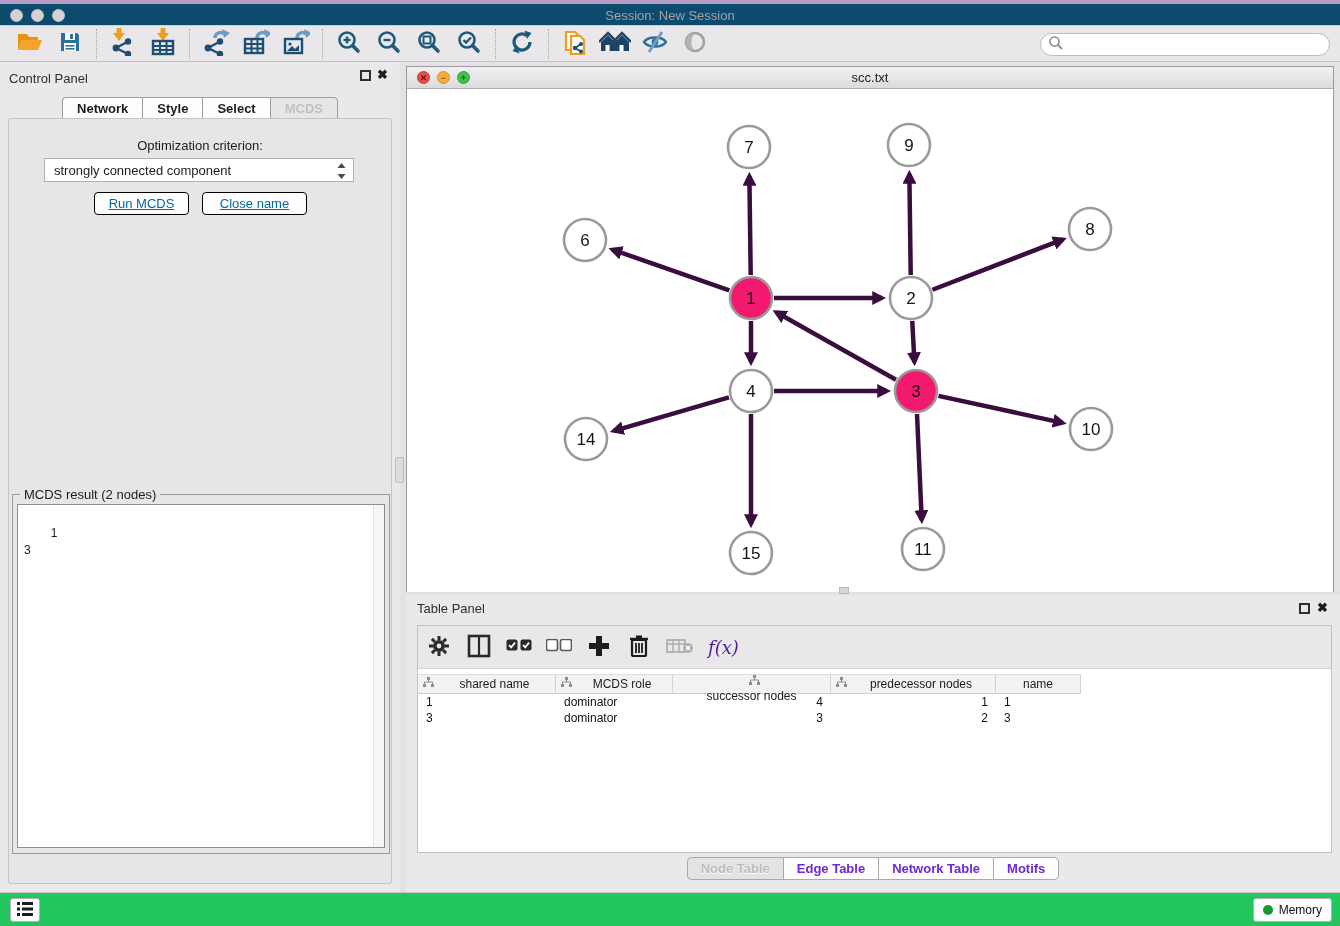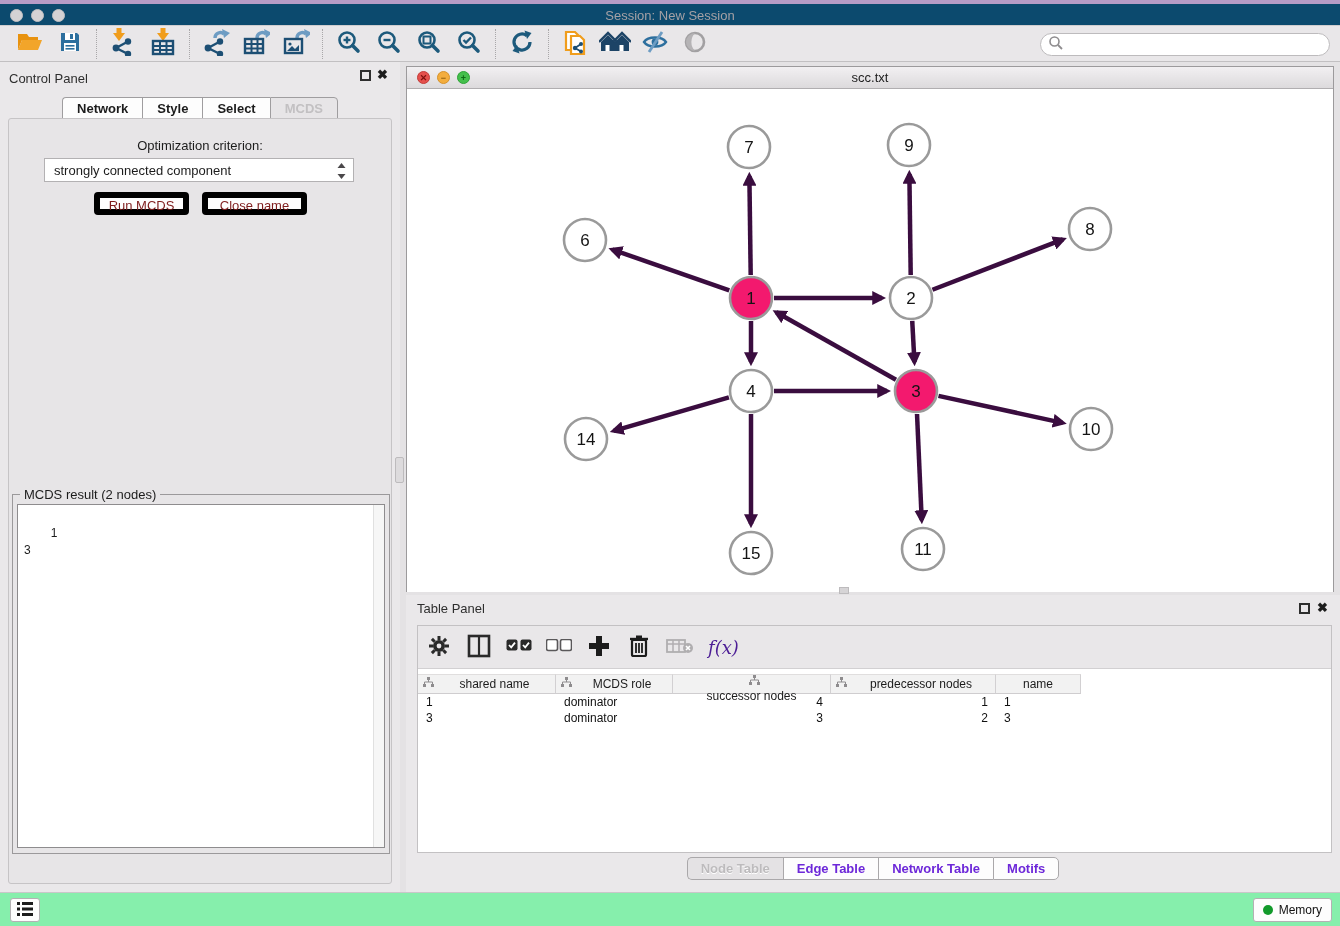--- a/index.html
+++ b/index.html
@@ -35,22 +35,22 @@
   .tab:first-child { border-radius:4px 0 0 0; }
   .tab:last-child { border-right:1px solid #9f9d9f; border-radius:0 4px 0 0; }
   .tab.active { background:#e7e5e7; color:#c2c0c2; }
   #cp-content { position:absolute; left:8px; top:56px; width:384px; height:766px;
     background:#e7e5e7; border:1px solid #c6c4c6; border-radius:3px; }
   #opt-label { position:absolute; left:0; width:100%; top:76px; text-align:center; font-size:13px; color:#1c1c1c; }
   #criterion { position:absolute; left:44px; top:96px; width:310px; height:24px; background:#fff;
     border:1px solid #b3b1b3; border-radius:0; font-size:13px; color:#1c1c1c; display:flex; align-items:center;
     padding-left:9px; cursor:pointer; }
   #criterion .stepper { position:absolute; right:6px; top:3px; }
-  .cp-btn { position:absolute; height:23px; background:#fdfdfd; border:6px solid #000000; border-radius:4px;
-    font-size:13px; color:#7f1d1d; cursor:pointer; font-family:"Liberation Sans",sans-serif; }
+  .cp-btn { position:absolute; height:23px; background:#fdfdfd; border:1px solid #000000; border-radius:4px;
+    font-size:13px; color:#0369a1; cursor:pointer; font-family:"Liberation Sans",sans-serif;text-decoration:underline; }
   #run-btn { left:94px; top:130px; width:95px; }
   #closepanel-btn { left:202px; top:130px; width:105px; }
   #result-group { position:absolute; left:12px; top:432px; width:378px; height:360px; border:1px solid #9b999b; }
   #result-legend { position:absolute; left:7px; top:-8px; background:#e7e5e7; padding:0 4px; font-size:13px; color:#1c1c1c; }
   #result-box { position:absolute; left:4px; top:9px; right:4px; bottom:5px; background:#fff; border:1px solid #8e8c8e;
     font-size:12px; color:#1c1c1c; padding:3px 6px; white-space:pre; line-height:17px; }
   #result-scroll { position:absolute; right:0; top:0; bottom:0; width:11px; background:#f6f6f6; border-left:1px solid #e0e0e0; }
 
   
   #v-grip { position:absolute; left:395px; top:457px; width:9px; height:26px; background:#dddbdd; border:1px solid #bdbbbd; border-radius:2px; }
@@ -87,21 +87,21 @@
   .tcell { font-size:12px; color:#111; padding:0 8px; line-height:16px; overflow:hidden; }
 
   #tp-tabs { position:absolute; left:0; right:0; top:262px; display:flex; justify-content:center; }
   .tp-tab { height:23px; padding:0 13px; font-size:13px; font-weight:bold; color:#6d28d9; background:#fdfdfd;
     border:1px solid #aaa8aa; border-right:none; display:flex; align-items:center; cursor:pointer; }
   .tp-tab:first-child { border-radius:5px 0 0 5px; }
   .tp-tab:last-child { border-right:1px solid #aaa8aa; border-radius:0 5px 5px 0; }
   .tp-tab.active { background:#e4e2e4; color:#bdbbbd; text-shadow:0 1px 0 #fff; }
 
   
-  #status-bar { position:absolute; left:0; top:892px; width:1340px; height:34px; background:#86efac; border-top:1px solid #c9c7c9; }
+  #status-bar { position:absolute; left:0; top:892px; width:1340px; height:34px; background:#22c55e; border-top:1px solid #c9c7c9; }
   #task-btn { position:absolute; left:10px; top:5px; width:30px; height:24px; background:#fdfdfd; border:1px solid #b3b1b3; border-radius:3px;
     display:flex; align-items:center; justify-content:center; cursor:pointer; }
   #memory-btn { position:absolute; right:8px; top:5px; height:24px; padding:0 9px; background:#fdfdfd; border:1px solid #b3b1b3; border-radius:3px;
     display:flex; align-items:center; gap:6px; font-size:12px; color:#111; cursor:pointer; }
   #memory-dot { width:10px; height:10px; border-radius:50%; background:#129a2b; }
 </style>
 </head>
 <body>
 
 <div id="app-root">

